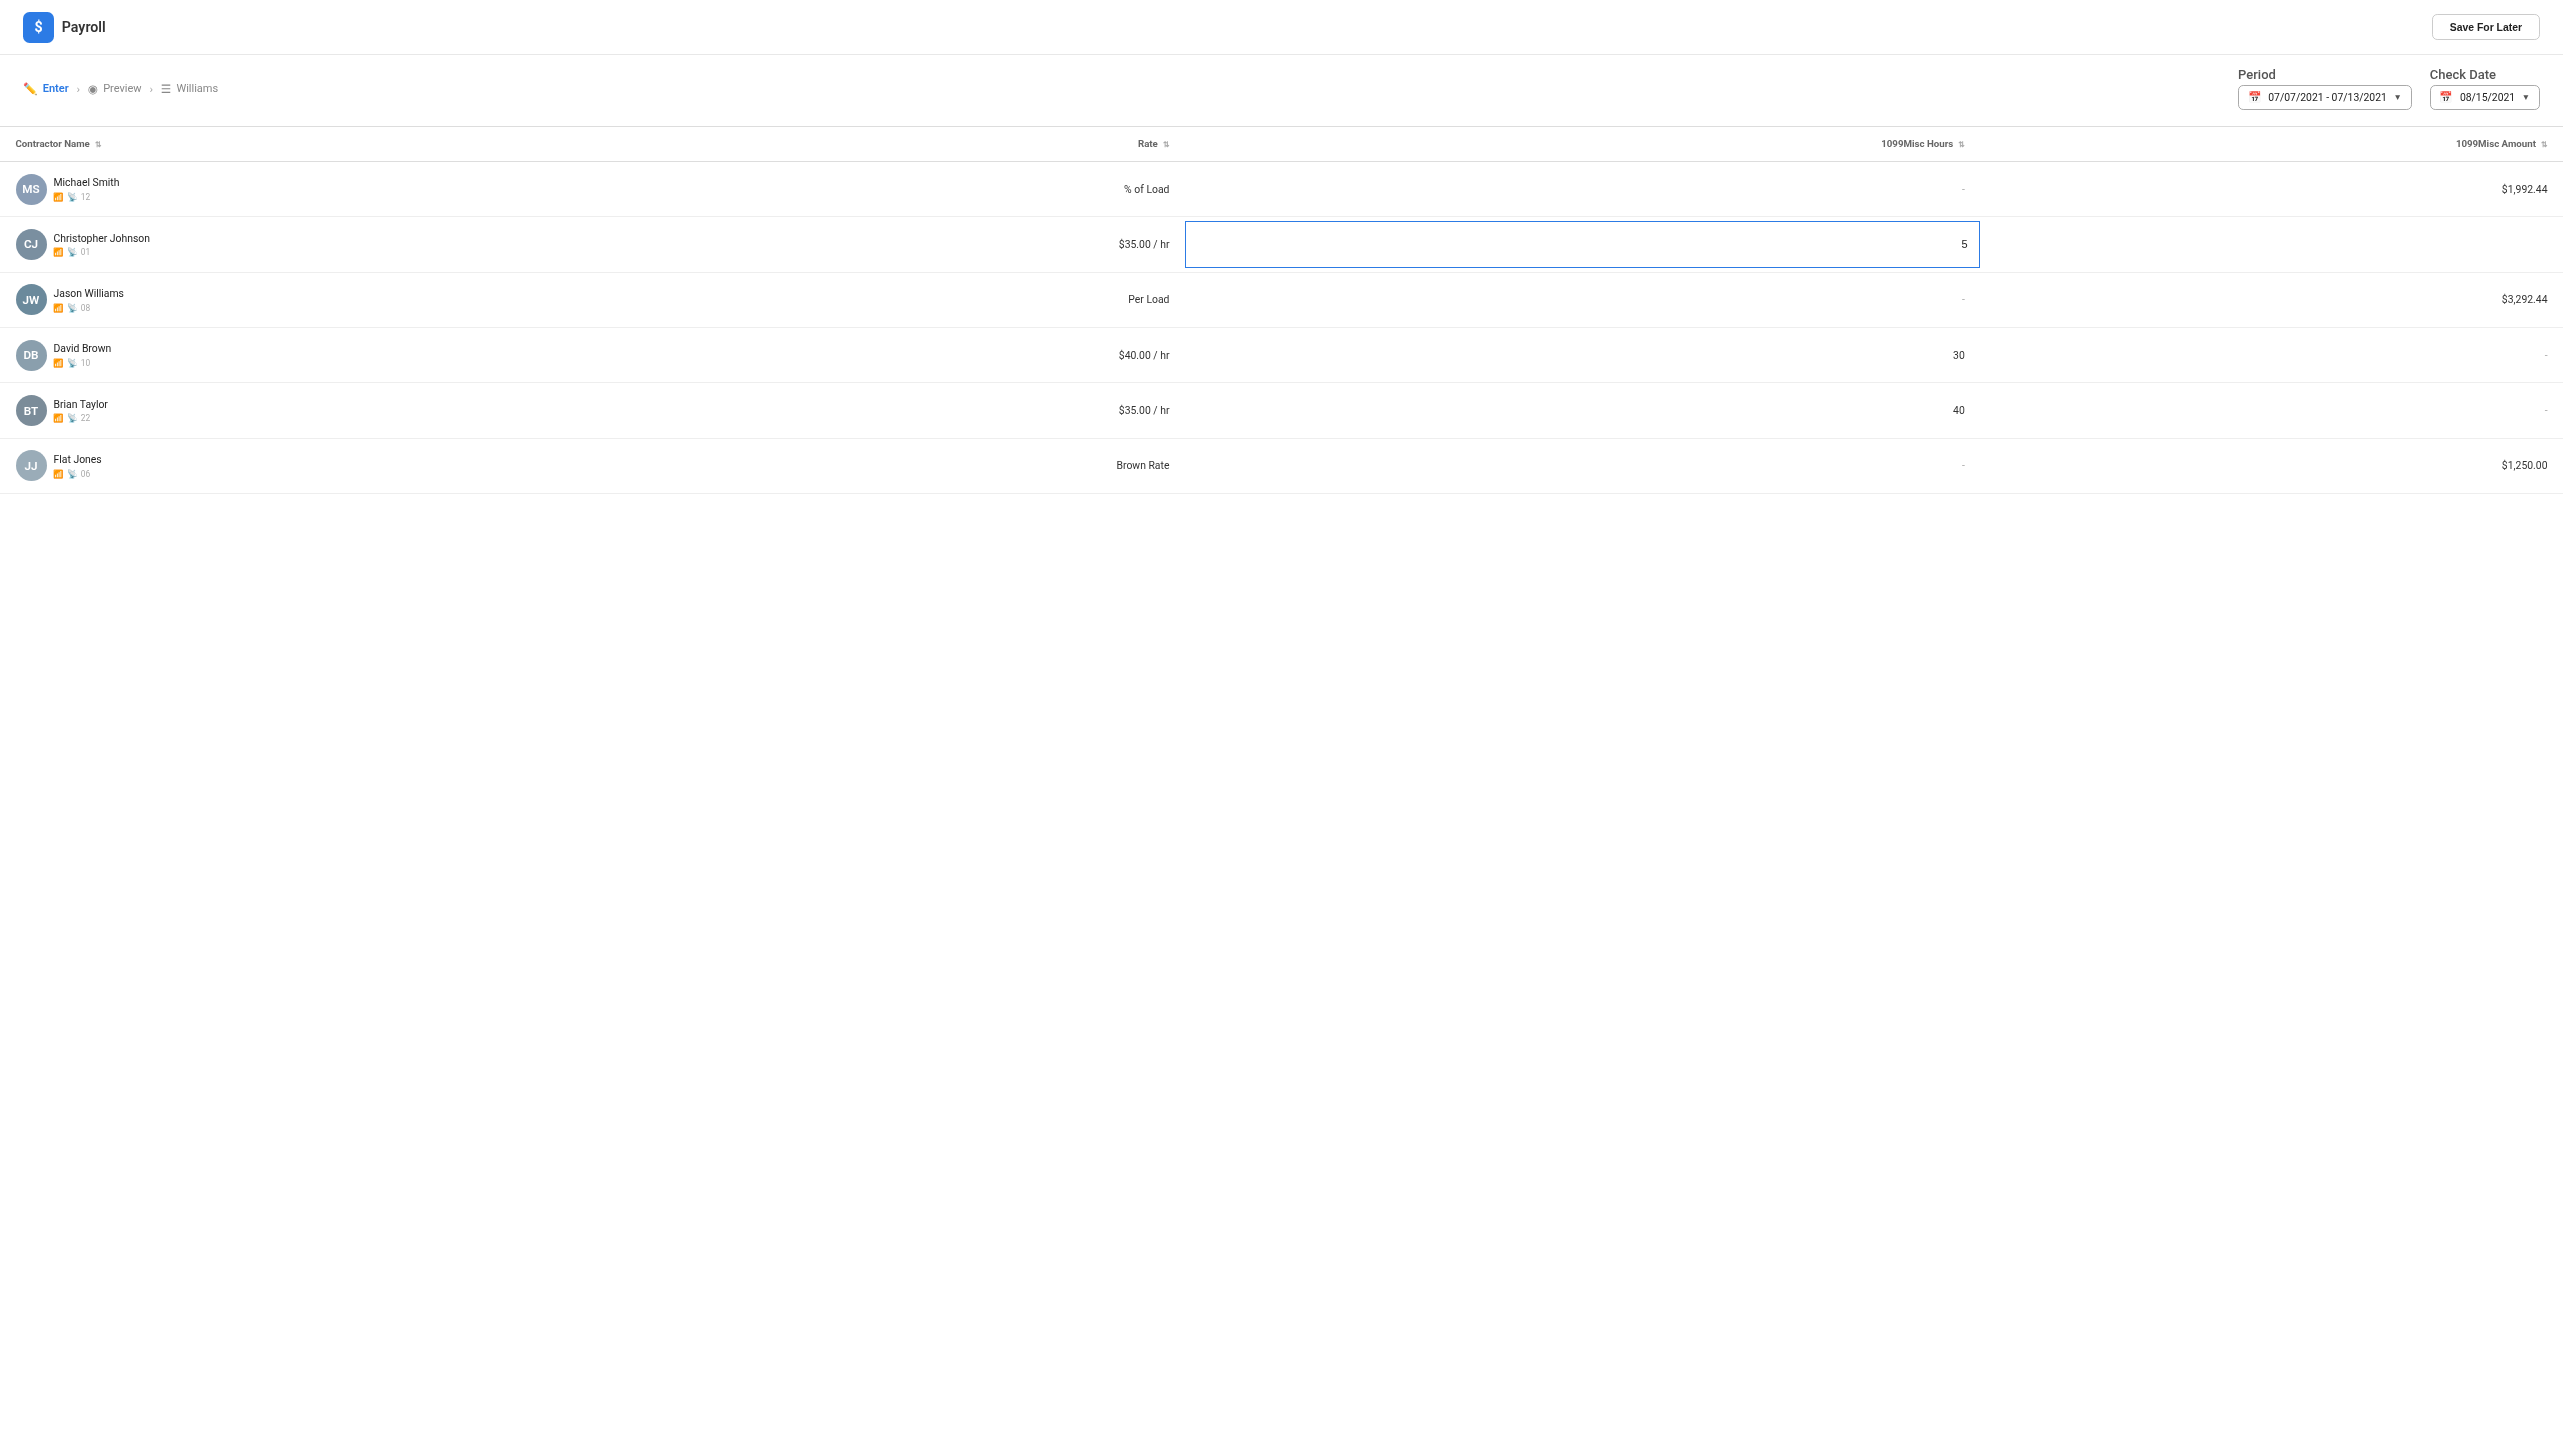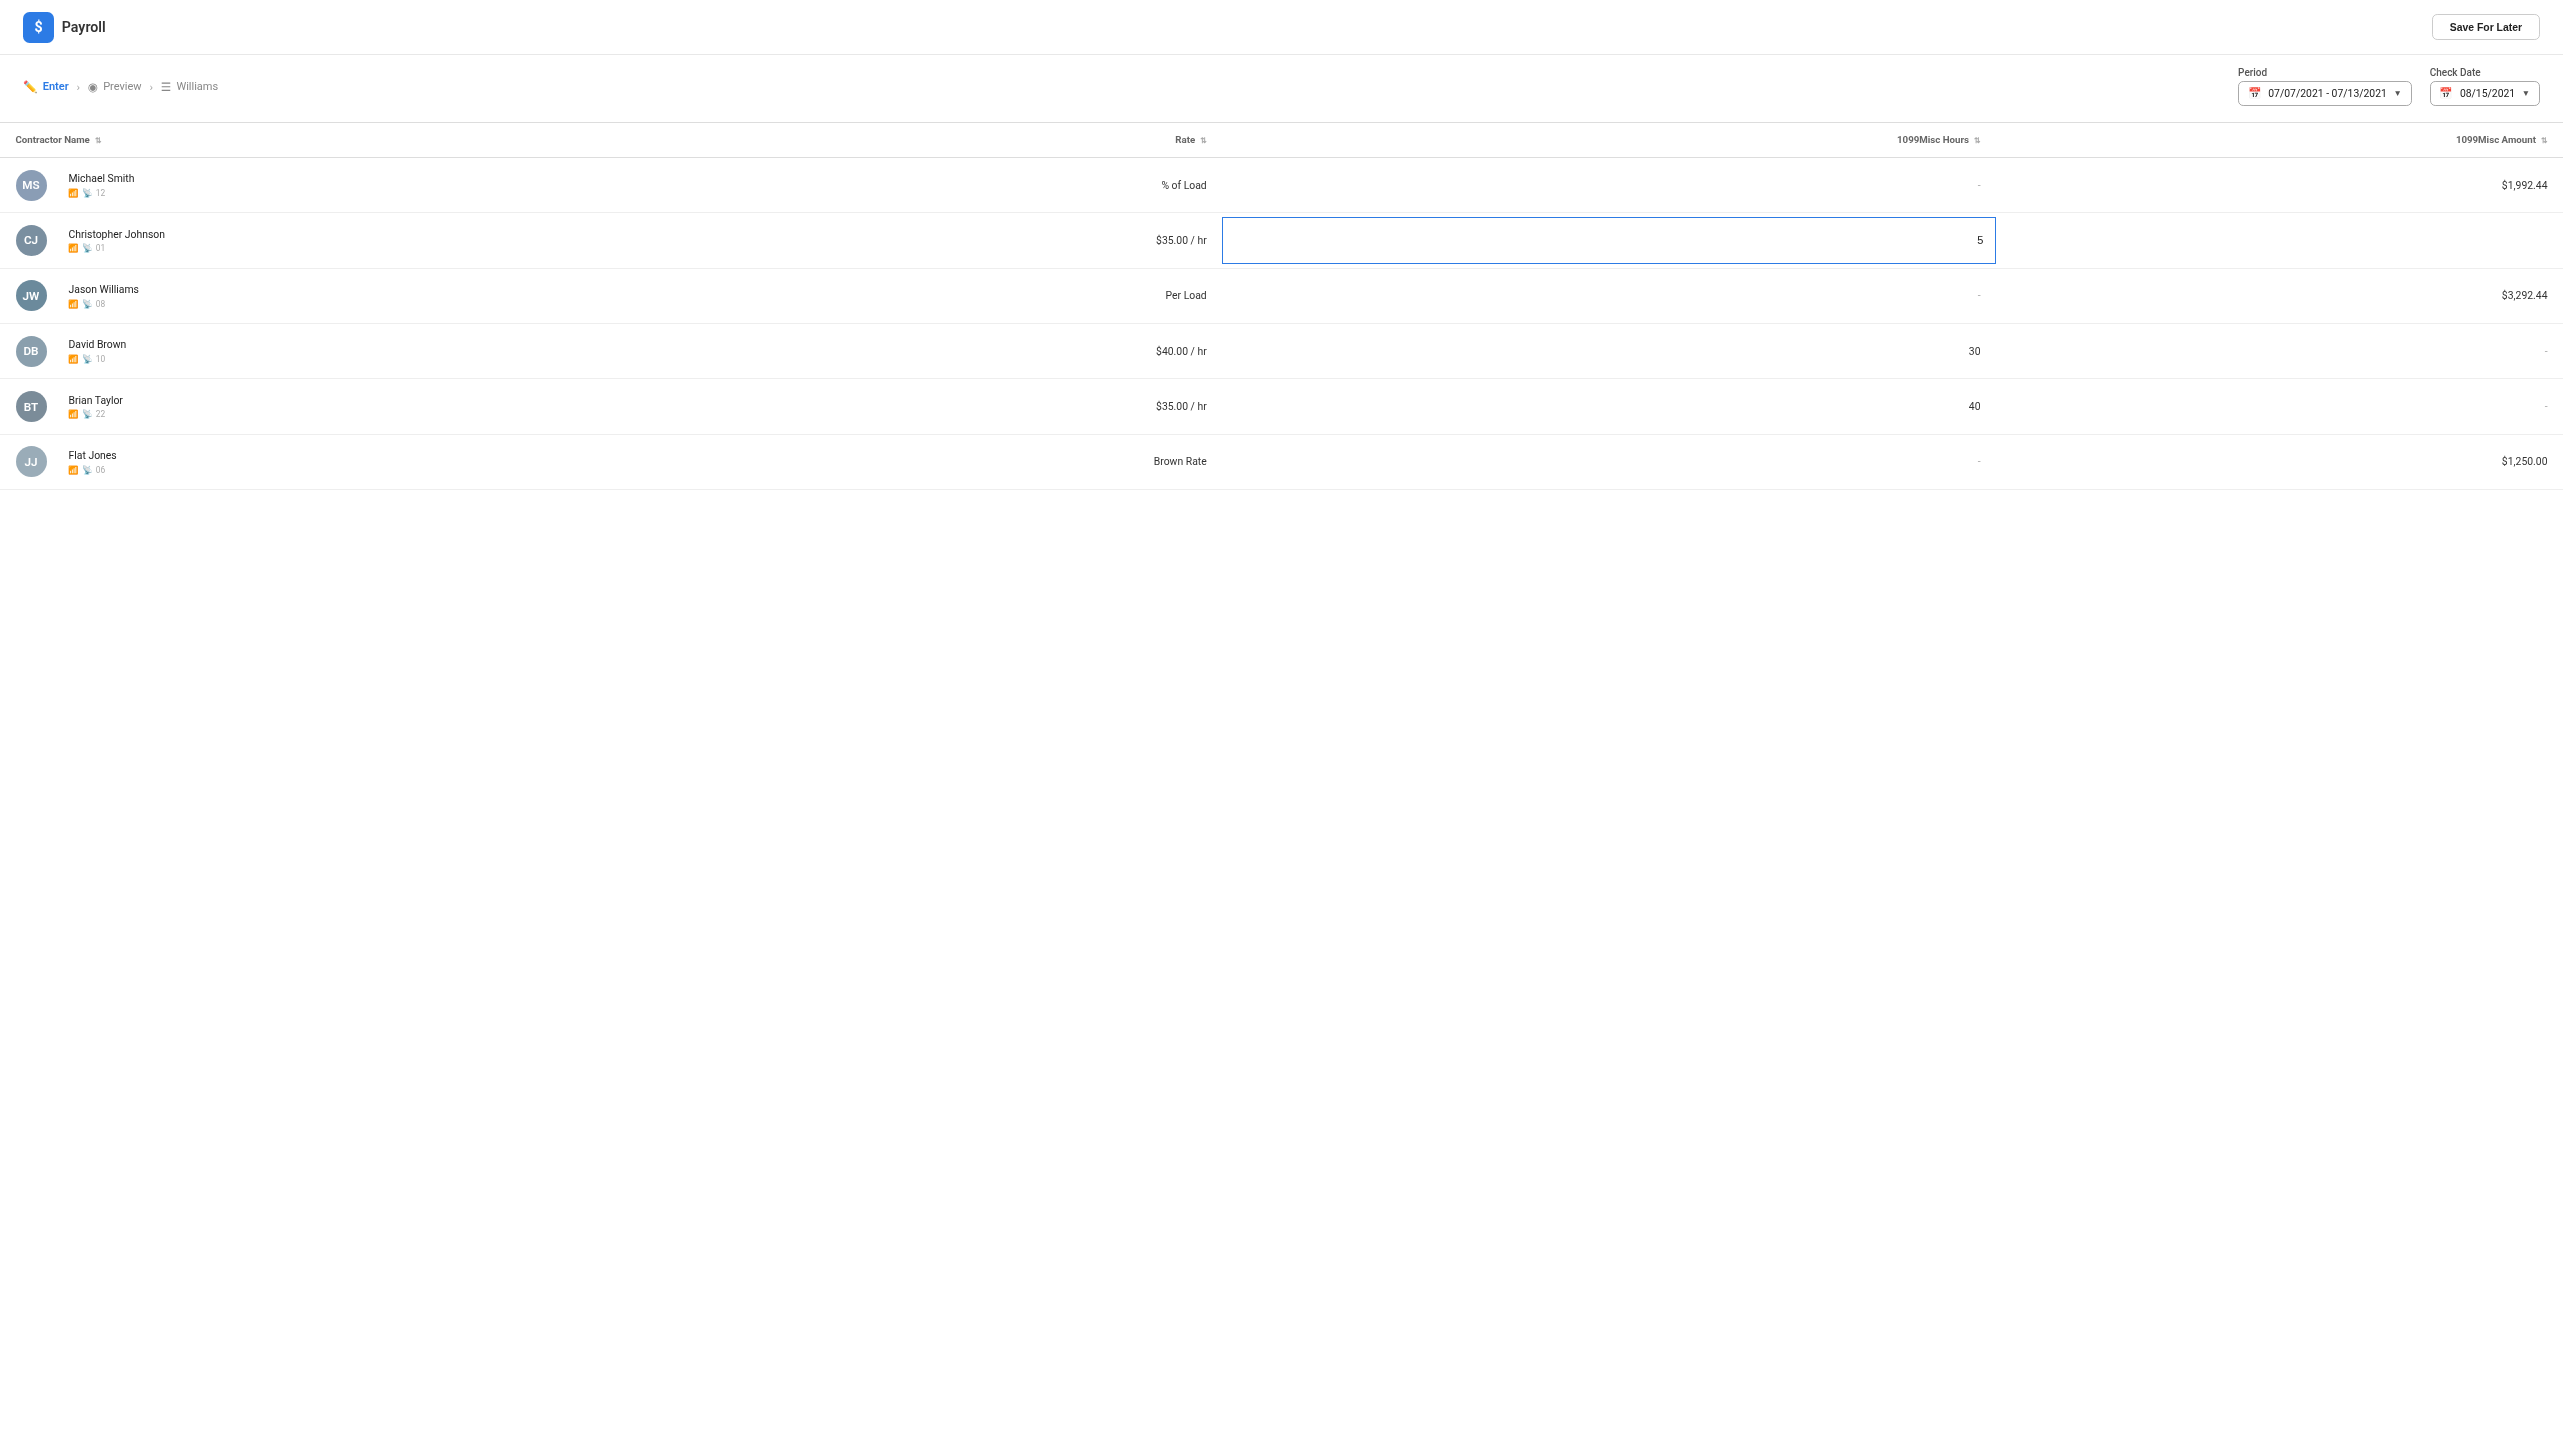--- a/index.html
+++ b/index.html
@@ -89,21 +89,21 @@
       display: flex;
       align-items: center;
       gap: 18px;
     }
     .date-group {
       display: flex;
       flex-direction: column;
       gap: 2.6px;
     }
     .date-label {
-      font-size: 10px;
+      font-size: 13px;
       color: #555;
       font-weight: 500;
     }
     .date-picker {
       display: flex;
       align-items: center;
       gap: 6.5px;
       border: 1px solid #aaa;
       border-radius: 5.2px;
       padding: 5.2px 9px;
@@ -150,21 +150,21 @@
       padding: 11.7px 15.5px;
       font-size: 10.4px;
       color: #333;
       vertical-align: middle;
     }
     tbody td.right { text-align: right; }
 
     .contractor-cell {
       display: flex;
       align-items: center;
-      gap: 22px;
+      gap: 7px;
     }
     .avatar {
       width: 31px;
       height: 31px;
       border-radius: 50%;
       background: #c8d4e0;
       overflow: hidden;
       flex-shrink: 0;
       display: flex;
       align-items: center;

